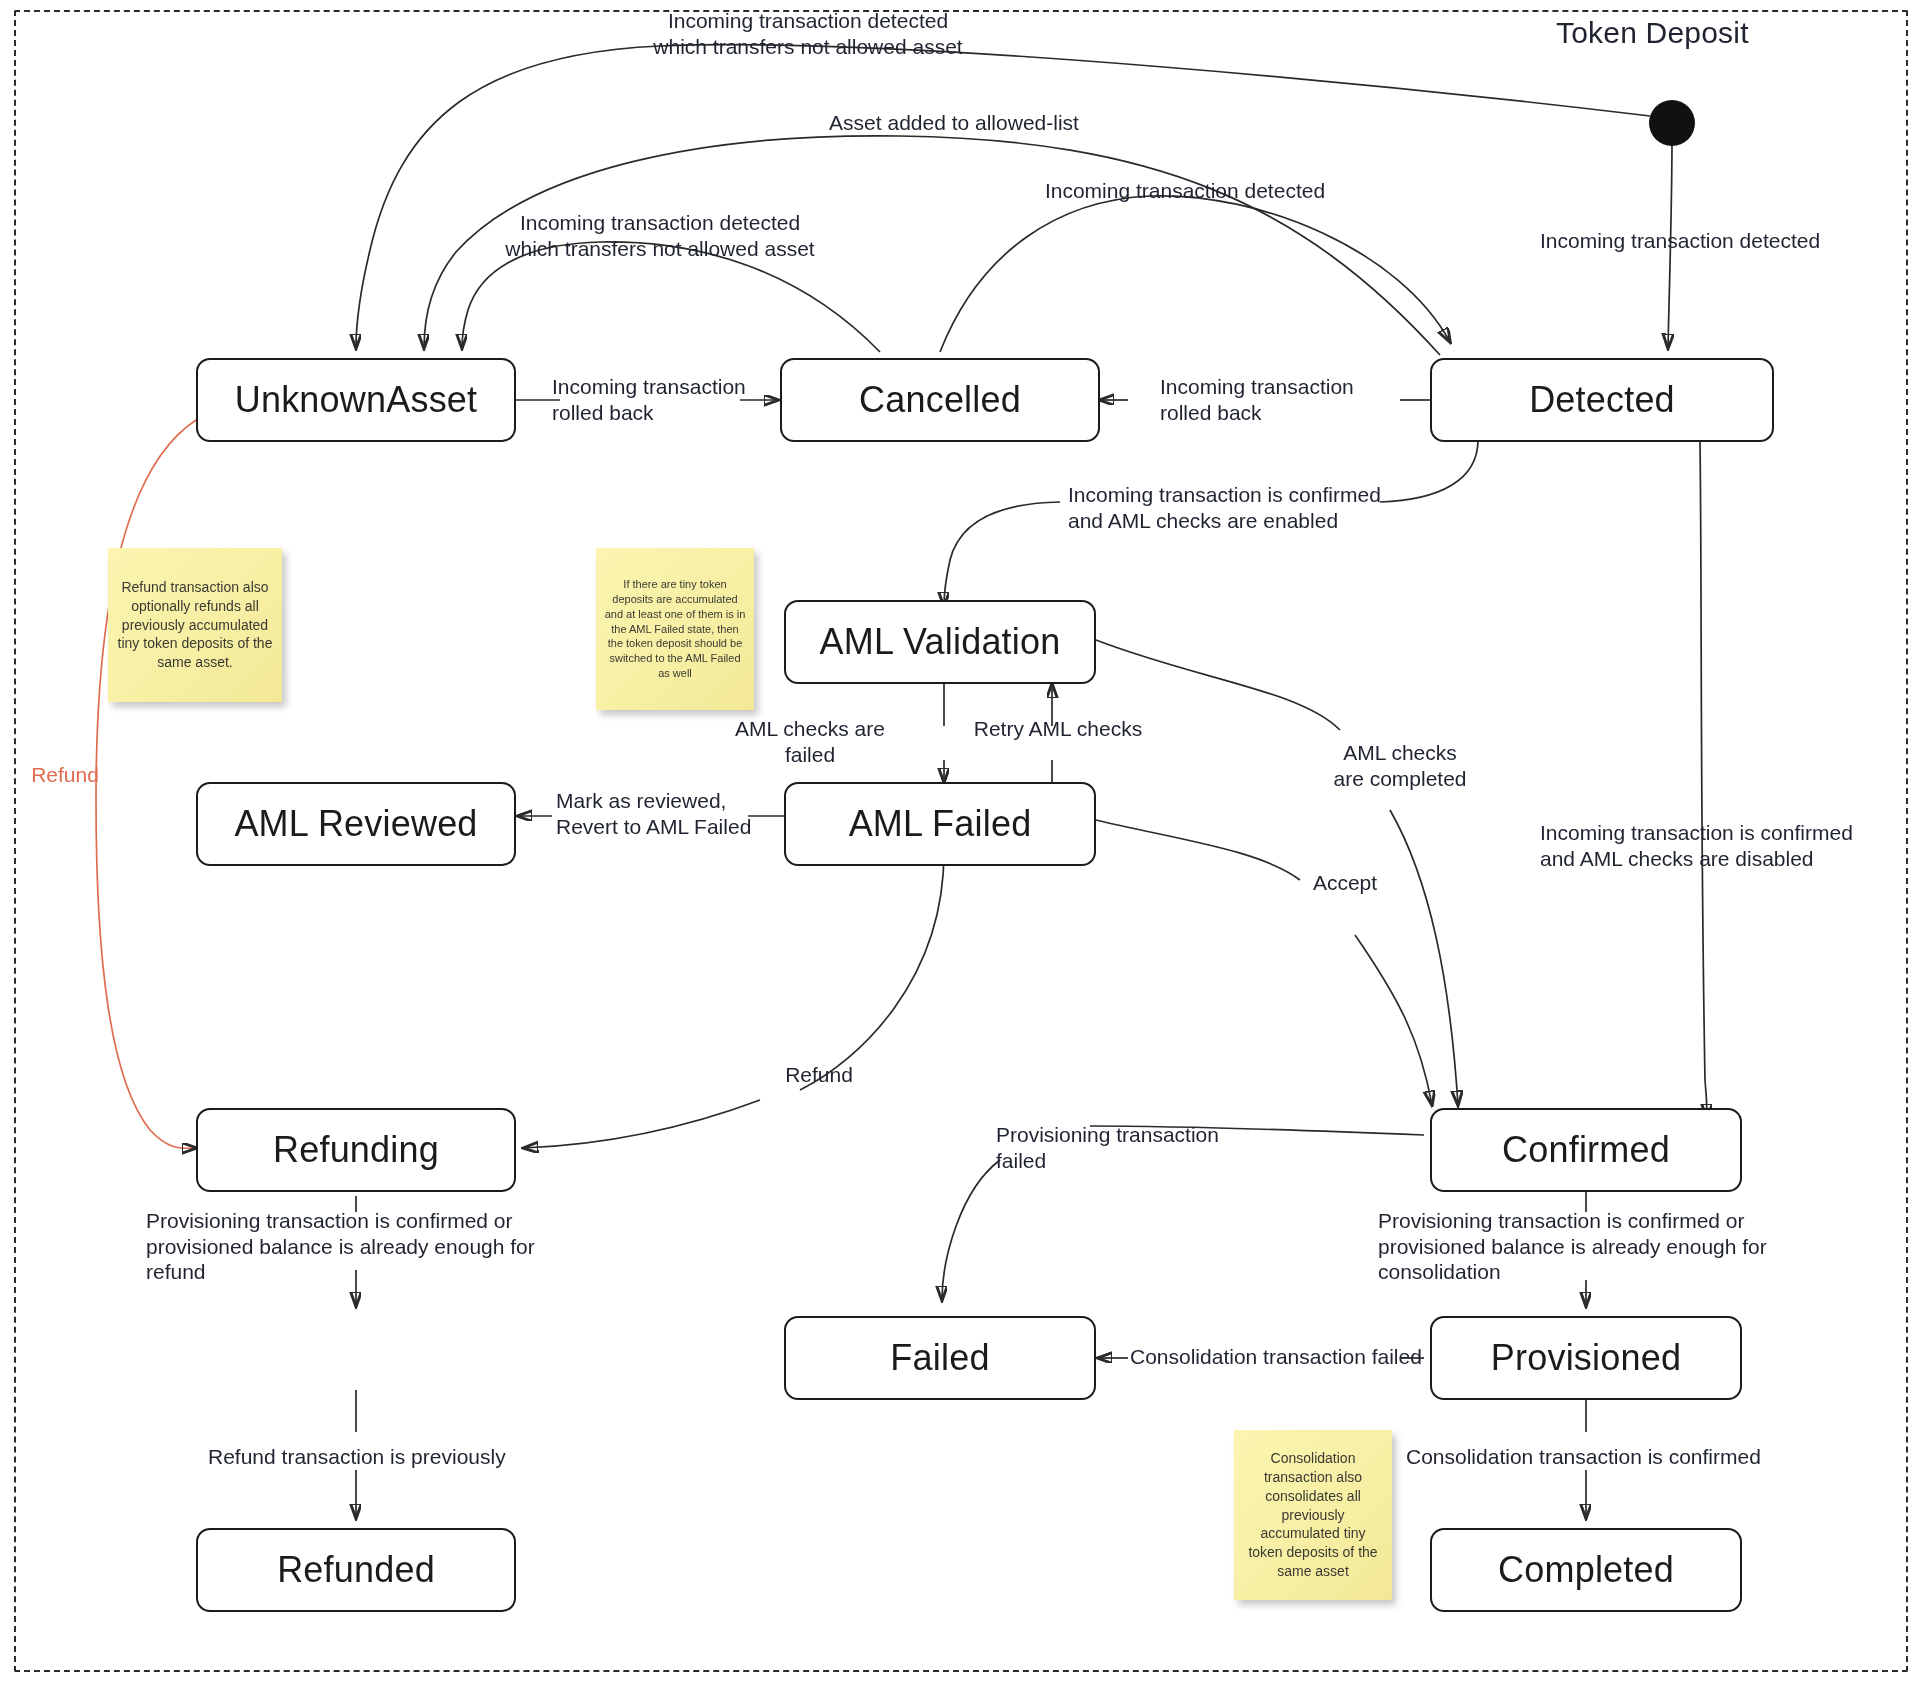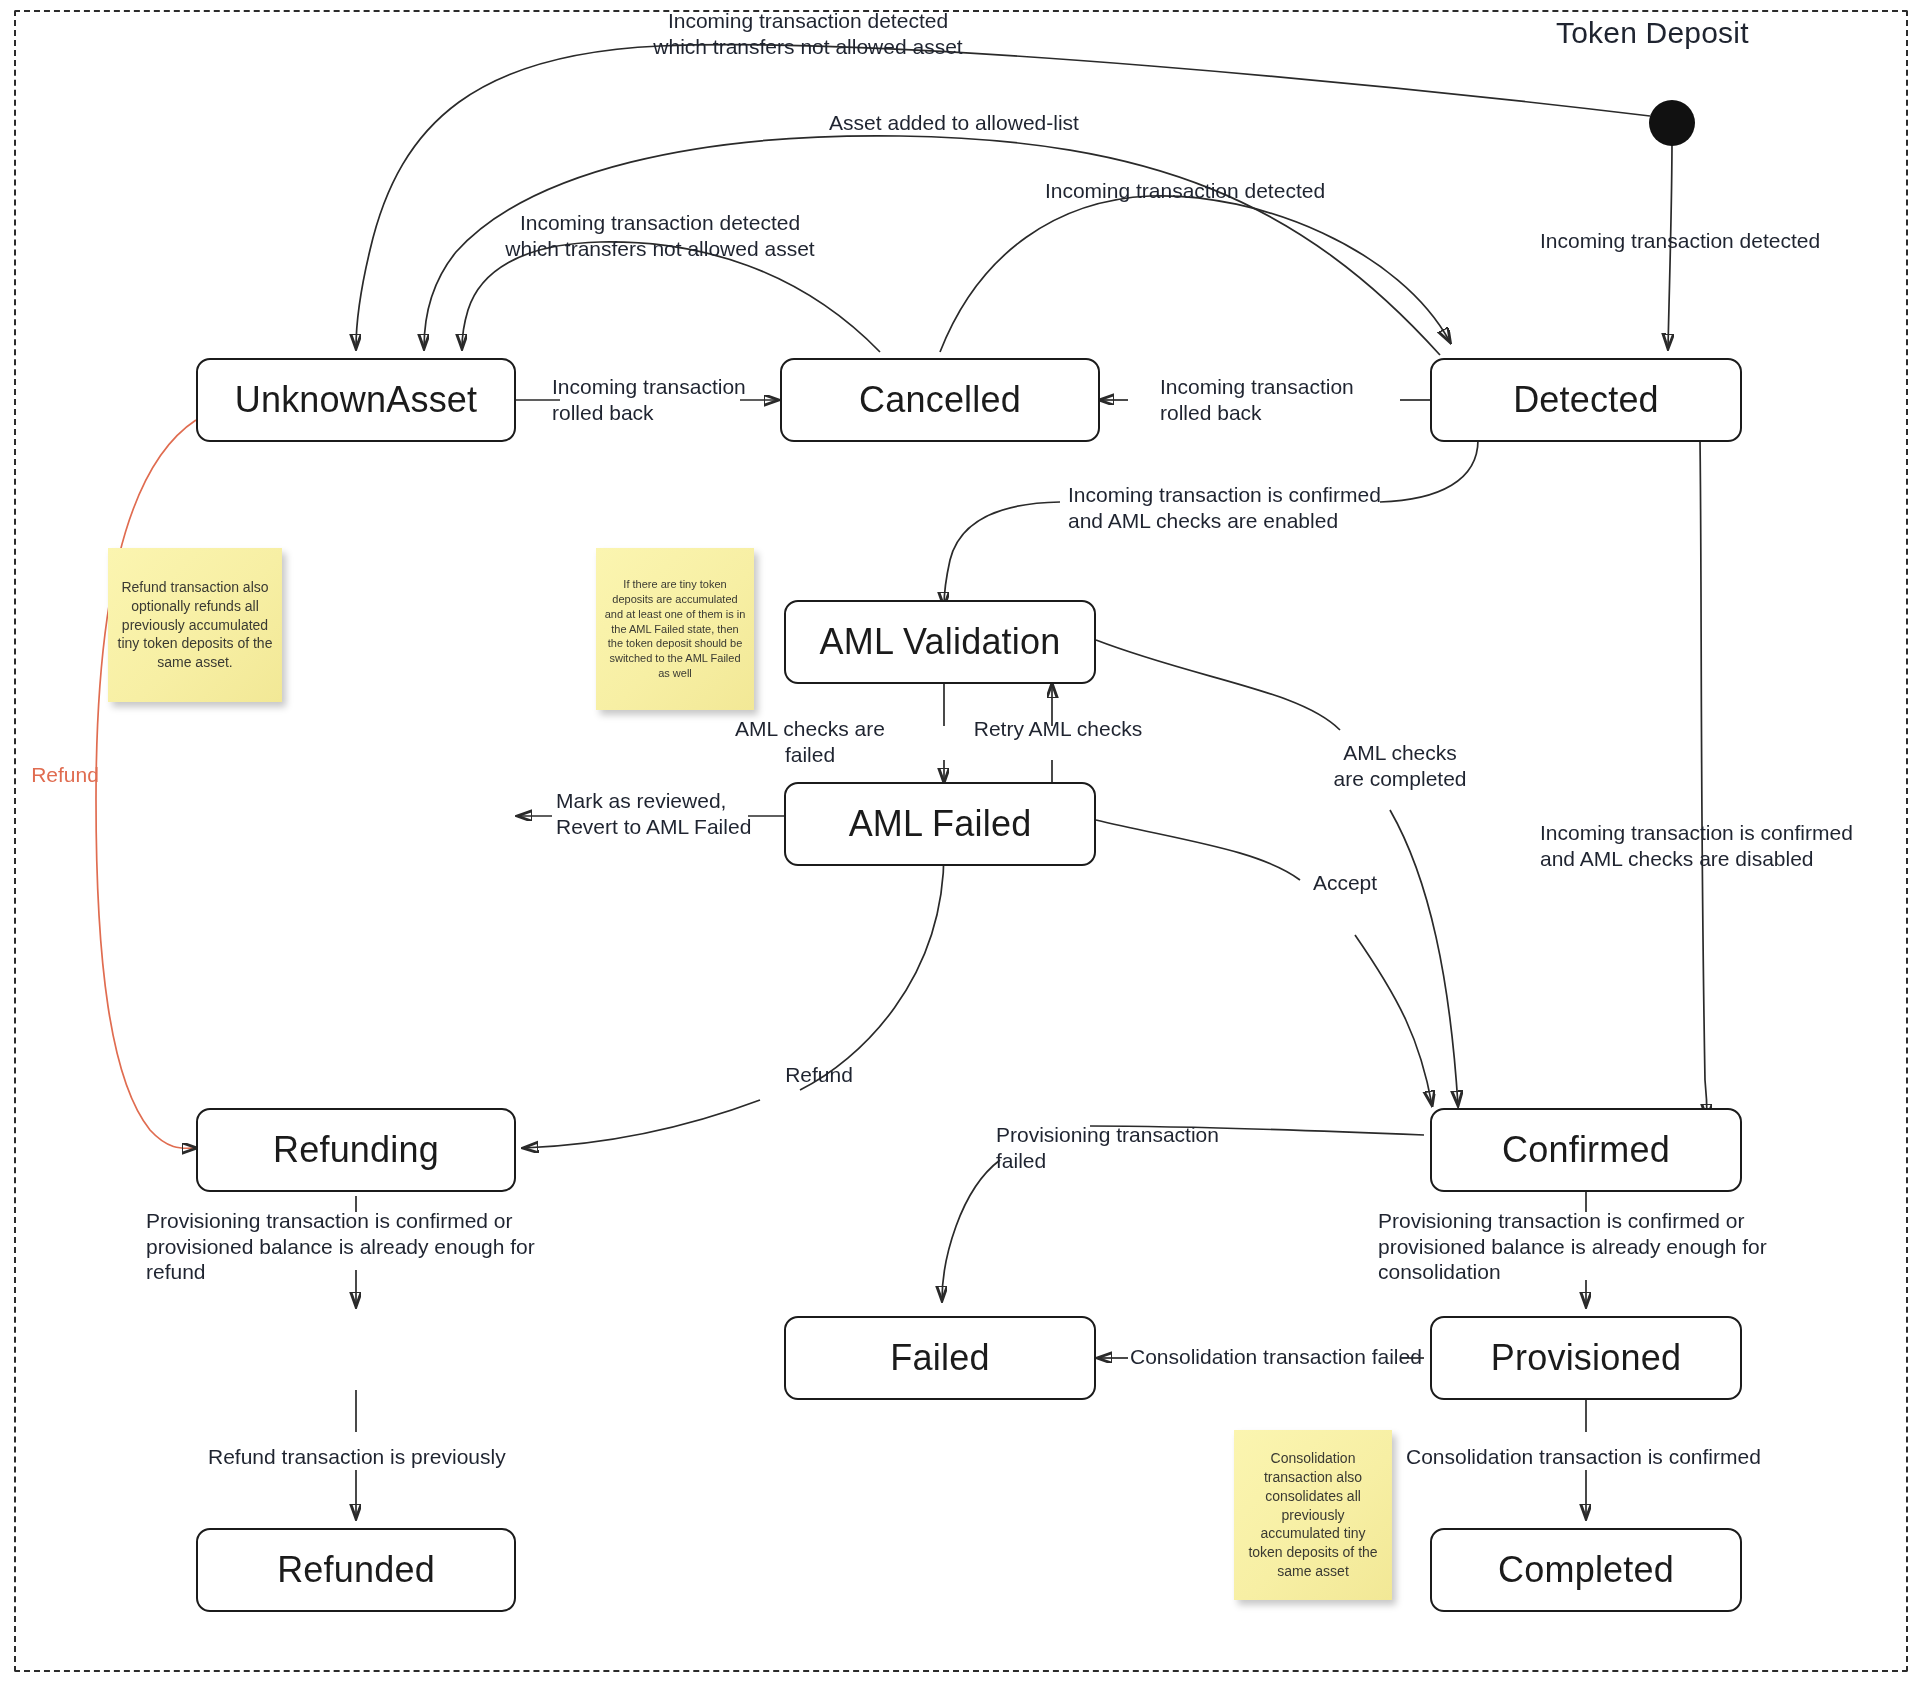--- a/index.html
+++ b/index.html
@@ -174,28 +174,31 @@
   <div class="start-node" style="left:1649px;top:100px;"></div>
 
   <div class="state" style="left:196px;top:358px;width:320px;height:84px;">
     <span>UnknownAsset</span>
   </div>
 
   <div class="state" style="left:780px;top:358px;width:320px;height:84px;">
     <span>Cancelled</span>
   </div>
 
-  <div class="state" style="left:1430px;top:358px;width:312px;height:84px;align-items:center;">
+  <div class="state" style="left:1430px;top:358px;width:344px;height:84px;align-items:center;">
     <span>Detected</span>
   </div>
 
   <div class="state" style="left:784px;top:600px;width:312px;height:84px;">
     <span>AML Validation</span>
   </div>
 
+  <div class="state" style="left:196px;top:782px;width:320px;height:84px;">
+    <span>AML Reviewed</span>
+  </div>
 
   <div class="state" style="left:784px;top:782px;width:312px;height:84px;">
     <span>AML Failed</span>
   </div>
 
   <div class="state" style="left:1430px;top:1108px;width:312px;height:84px;">
     <span>Confirmed</span>
   </div>
 
   <div class="state" style="left:196px;top:1108px;width:320px;height:84px;">

